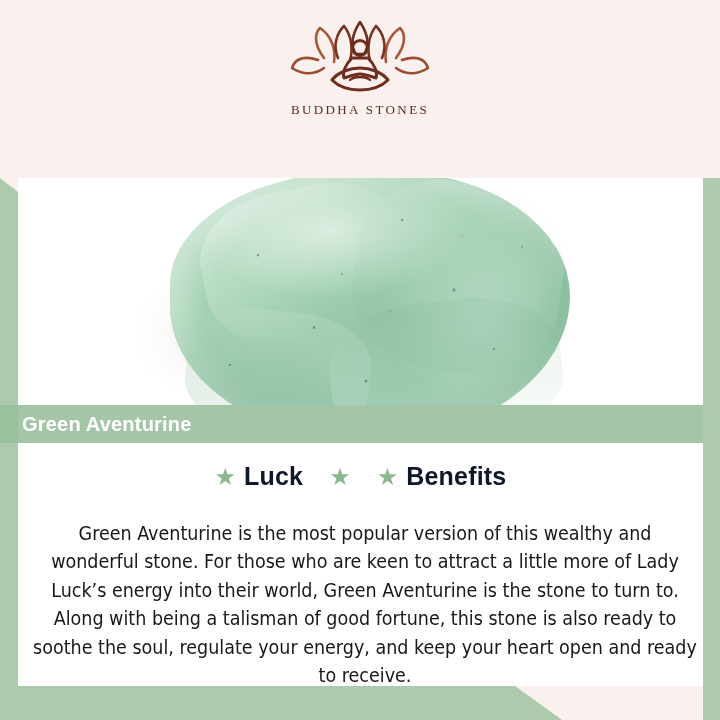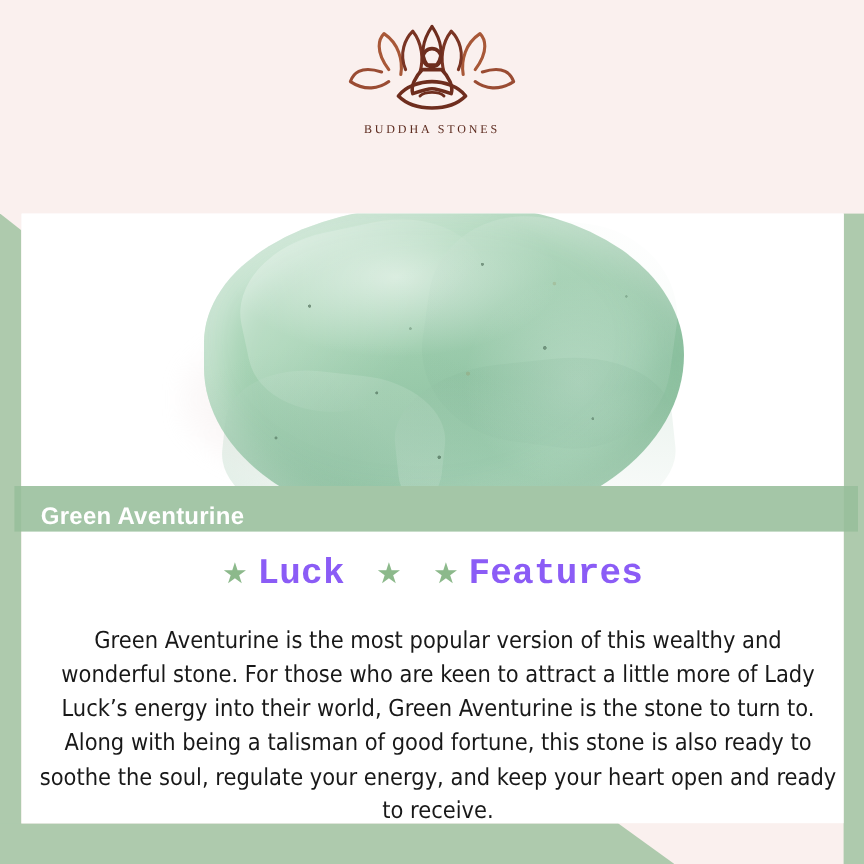--- a/index.html
+++ b/index.html
@@ -76,21 +76,21 @@
     text-align: center;
   }
   .logo-mark {
     display: block;
     margin: 0 auto;
   }
   .logo-word {
     display: block;
     margin-top: 2px;
     font-family: "Liberation Serif", serif;
-    font-size: 10px;
+    font-size: 13px;
     letter-spacing: 2.4px;
     color: #5c2a1e;
     font-weight: 400;
   }
 
   .title-band {
     position: absolute;
     left: 147px;
     top: 128px;
     width: 427px;
@@ -189,27 +189,27 @@
       radial-gradient(circle at 43% 38%, rgba(60,95,70,0.6) 0 0.9px, transparent 1.4px),
       radial-gradient(circle at 88% 28%, rgba(60,95,70,0.55) 0 0.8px, transparent 1.3px),
       radial-gradient(circle at 29% 90%, rgba(60,95,70,0.6) 0 0.9px, transparent 1.4px),
       radial-gradient(circle at 55% 52%, rgba(150,140,90,0.5) 0 1.4px, transparent 2.0px),
       radial-gradient(circle at 73% 24%, rgba(150,140,90,0.45) 0 1.2px, transparent 1.8px);
   }
 
   
   .name-bar {
     position: absolute;
-    left: 12px;
+    left: 0;
     top: 405px;
     width: 703px;
     height: 38px;
     background: rgba(151,190,155,0.88);
     display: flex;
-    align-items: flex-end;
+    align-items: center;
   }
   .name-bar-text {
     margin-left: 22px;
     color: #ffffff;
     font-size: 20px;
     font-weight: bold;
     letter-spacing: 0.2px;
     font-family: "Liberation Sans", sans-serif;
   }
 
@@ -228,24 +228,24 @@
     display: flex;
     align-items: center;
     gap: 8px;
   }
   .star {
     color: #8cb98b;
     font-size: 24px;
     line-height: 1;
   }
   .benefit-label {
-    font-family: Liberation Mono, monospace;
-    font-size: 30px;
+    font-family: Liberation Sans, sans-serif;
+    font-size: 25px;
     font-weight: bold;
-    color: #8b5cf6;
+    color: #0f172a;
     letter-spacing: 0.2px;
   }
 
   
   .body-copy {
     position: absolute;
     left: 33px;
     top: 500px;
     width: 664px;
     font-family: "Liberation Sans Narrow", "DejaVu Sans Condensed", "Liberation Sans", sans-serif;
@@ -320,19 +320,19 @@
   <div class="benefits-row">
     <div class="benefit">
       <span class="star">★</span>
       <span class="benefit-label">Luck</span>
     </div>
     <div class="benefit">
       <span class="star">★</span>
     </div>
     <div class="benefit">
       <span class="star">★</span>
-      <span class="benefit-label">Features</span>
+      <span class="benefit-label">Benefits</span>
     </div>
   </div>
 
   <p class="body-copy">Green Aventurine is the most popular version of this wealthy and wonderful stone. For those who are keen to attract a little more of Lady Luck’s energy into their world, Green Aventurine is the stone to turn to. Along with being a talisman of good fortune, this stone is also ready to soothe the soul, regulate your energy, and keep your heart open and ready to receive.</p>
 
 </div>
 
 </body></html>

